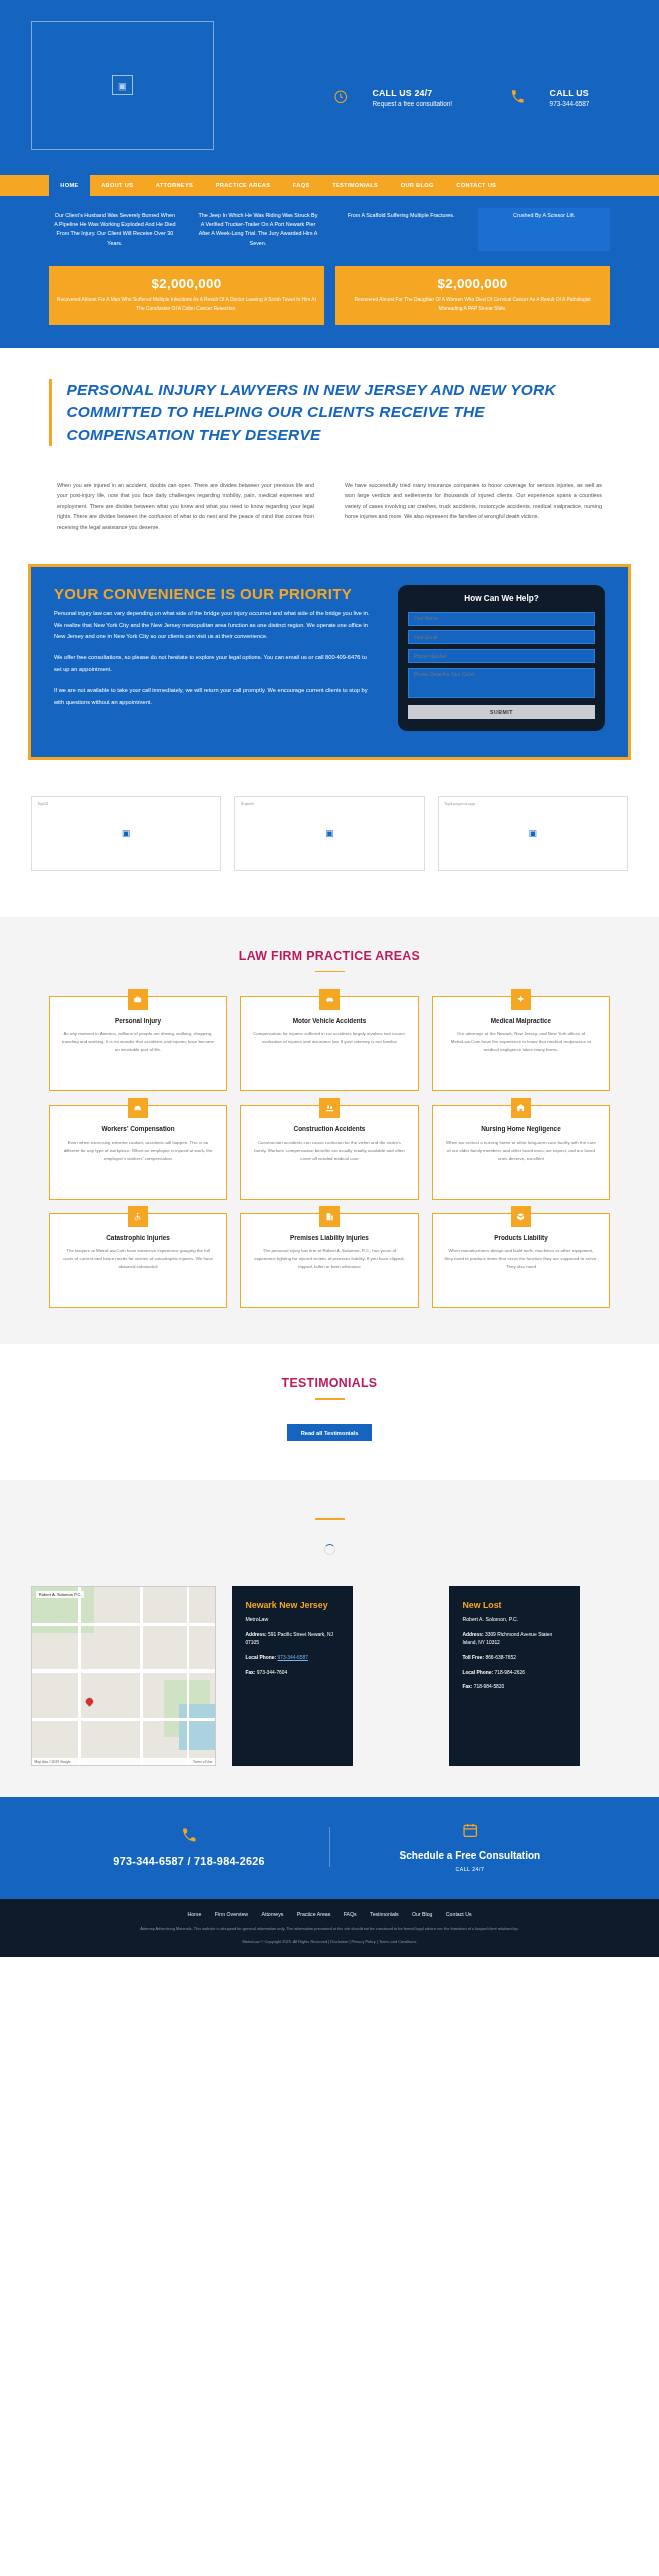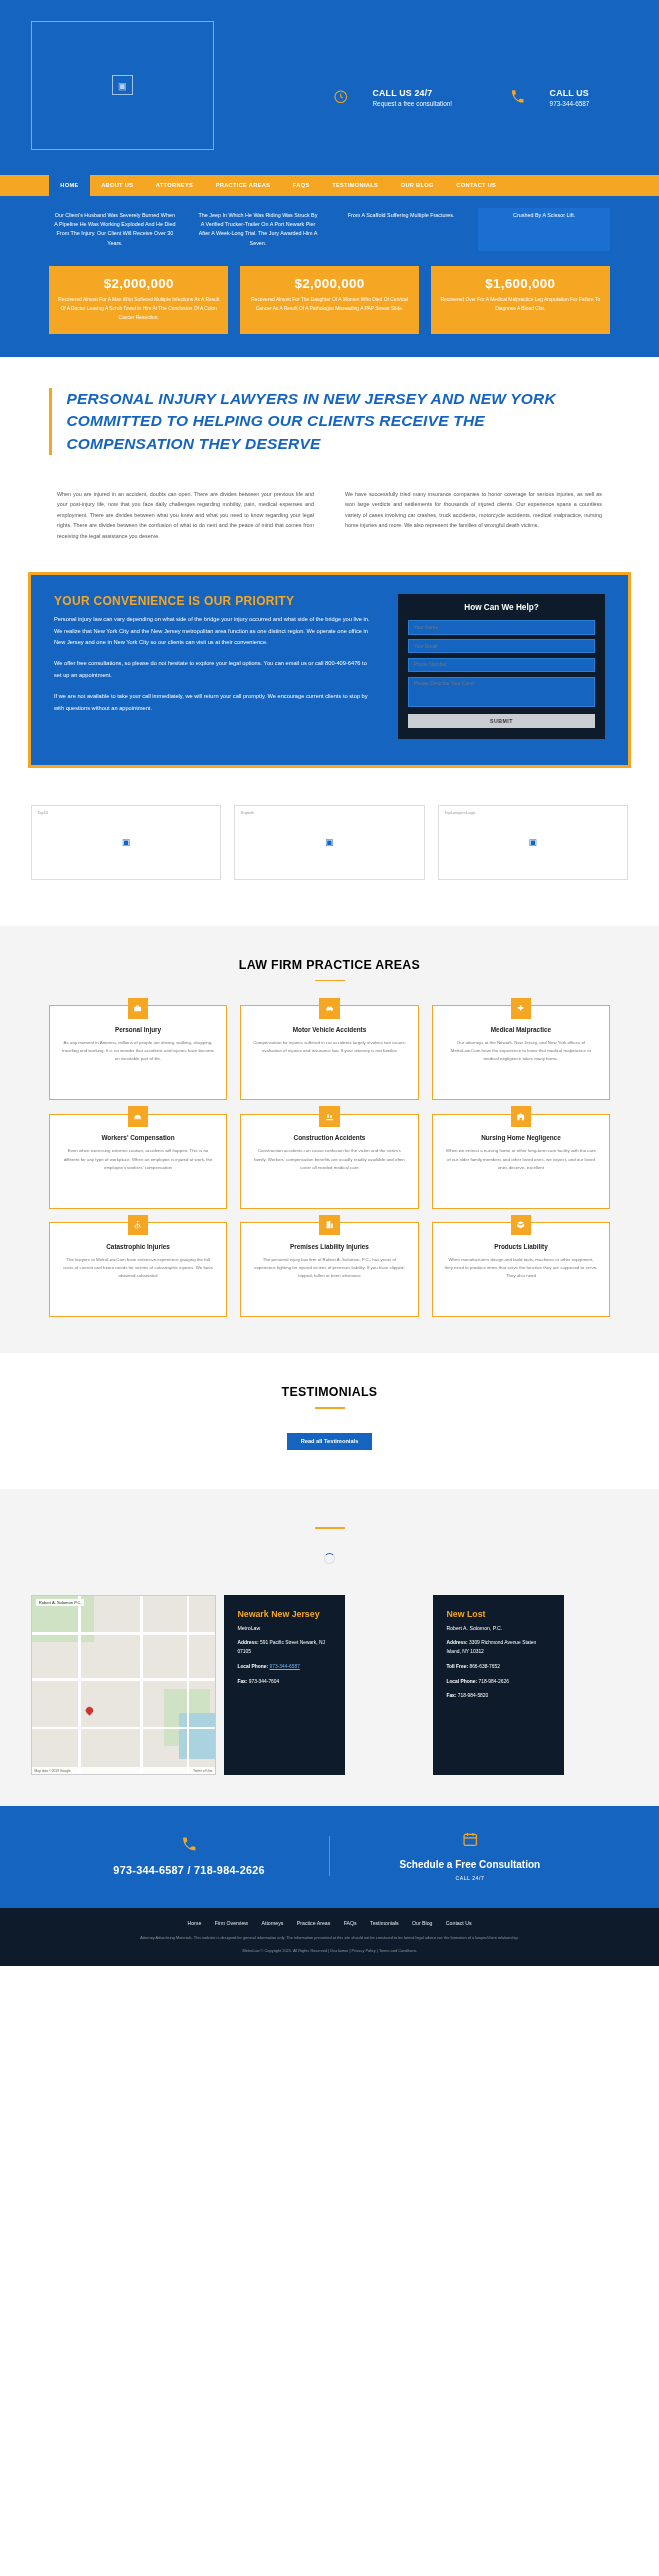--- a/index.html
+++ b/index.html
@@ -140,32 +140,32 @@
     margin: 0 28px 31px 28px;
     border: 3.1px solid #F5A623;
     background: #1565C0;
     padding: 18.5px 23px 26px 23px;
     display: flex;
     gap: 23px;
   }
   .conv-left { flex: 1.55; color: #fff; }
   .conv-title {
     color: #F5A623;
-    font-size: 12px;
+    font-size: 15px;
     font-weight: bold;
     letter-spacing: 0.3px;
     margin-bottom: 6px;
   }
   .conv-left p {
     font-size: 5.7px;
     line-height: 2.05;
     margin-bottom: 9.3px;
   }
   .conv-right { flex: 1; }
-  .form-box { background: #0d1b2a; padding: 9.3px 10.3px 11.3px 10.3px; }
+  .form-box { background: #0d1b2a; padding: 9.3px 10.3px 11.3px 10.3px; border-radius: 9px; }
   .form-title {
     color: #fff; font-size: 8.2px; font-weight: bold;
     text-align: center; margin-bottom: 8.2px;
   }
   .form-field {
     display: block; width: 100%;
     background: #1565C0;
     border: 0.5px solid #2a7fd4;
     color: #cfe3f7;
     font-size: 4.9px;
@@ -219,21 +219,21 @@
 
   
   .practice {
     background: #f4f4f4;
     padding: 32px 49px 36px 49px;
   }
   .section-title {
     text-align: center;
     font-size: 12.4px;
     font-weight: bold;
-    color: #000000;
+    color: #be185d;
     letter-spacing: 0.3px;
   }
   .section-rule {
     width: 30px; height: 1.5px; background: #F5A623;
     margin: 8.2px auto 24px auto;
   }
   .pa-grid {
     display: grid;
     grid-template-columns: repeat(3, 1fr);
     gap: 13.4px;
@@ -289,21 +289,21 @@
     border: 1.5px solid #ddd;
     border-top-color: #1565C0;
     border-radius: 50%;
     margin: 9.3px auto 0 auto;
   }
 
   
   .offices {
     background: #f4f4f4;
     display: flex;
-    gap: 8px;
+    gap: 16px;
     padding: 5.2px 31px 31px 31px;
   }
   .map {
     width: 185px; height: 180px;
     background: #e8e6df;
     position: relative;
     overflow: hidden;
     border: 0.5px solid #ccc;
   }
   .map-road { position: absolute; background: #fff; }
@@ -426,24 +426,20 @@
 </div>
 
 <div class="results">
   <div class="result-card">
     <div class="result-amt">$2,000,000</div>
     <div class="result-desc">Recovered Almost For A Man Who Suffered Multiple Infections As A Result Of A Doctor Leaving A Scrub Towel In Him At The Conclusion Of A Colon Cancer Resection.</div>
   </div>
   <div class="result-card">
     <div class="result-amt">$2,000,000</div>
     <div class="result-desc">Recovered Almost For The Daughter Of A Women Who Died Of Cervical Cancer As A Result Of A Pathologist Misreading A PAP Smear Slide.</div>
-  </div>
-  <div class="result-card">
-    <div class="result-amt">$1,600,000</div>
-    <div class="result-desc">Recovered Over For A Medical Malpractice Leg Amputation For Failure To Diagnose A Blood Clot.</div>
   </div>
 </div>
 
 <div class="headline-wrap">
   <div class="headline">PERSONAL INJURY LAWYERS IN NEW JERSEY AND NEW YORK COMMITTED TO HELPING OUR CLIENTS RECEIVE THE COMPENSATION THEY DESERVE</div>
 </div>
 <div class="intro-cols">
   <div>When you are injured in an accident, doubts can open. There are divides between your previous life and your post-injury life, now that you face daily challenges regarding mobility, pain, medical expenses and employment. There are divides between what you knew and what you need to know regarding your legal rights. There are divides between the confusion of what to do next and the peace of mind that comes from receiving the legal assistance you deserve.</div>
   <div>We have successfully tried many insurance companies to honor coverage for serious injuries, as well as won large verdicts and settlements for thousands of injured clients. Our experience spans a countless variety of cases involving car crashes, truck accidents, motorcycle accidents, medical malpractice, nursing home injuries and more. We also represent the families of wrongful death victims.</div>
 </div>

